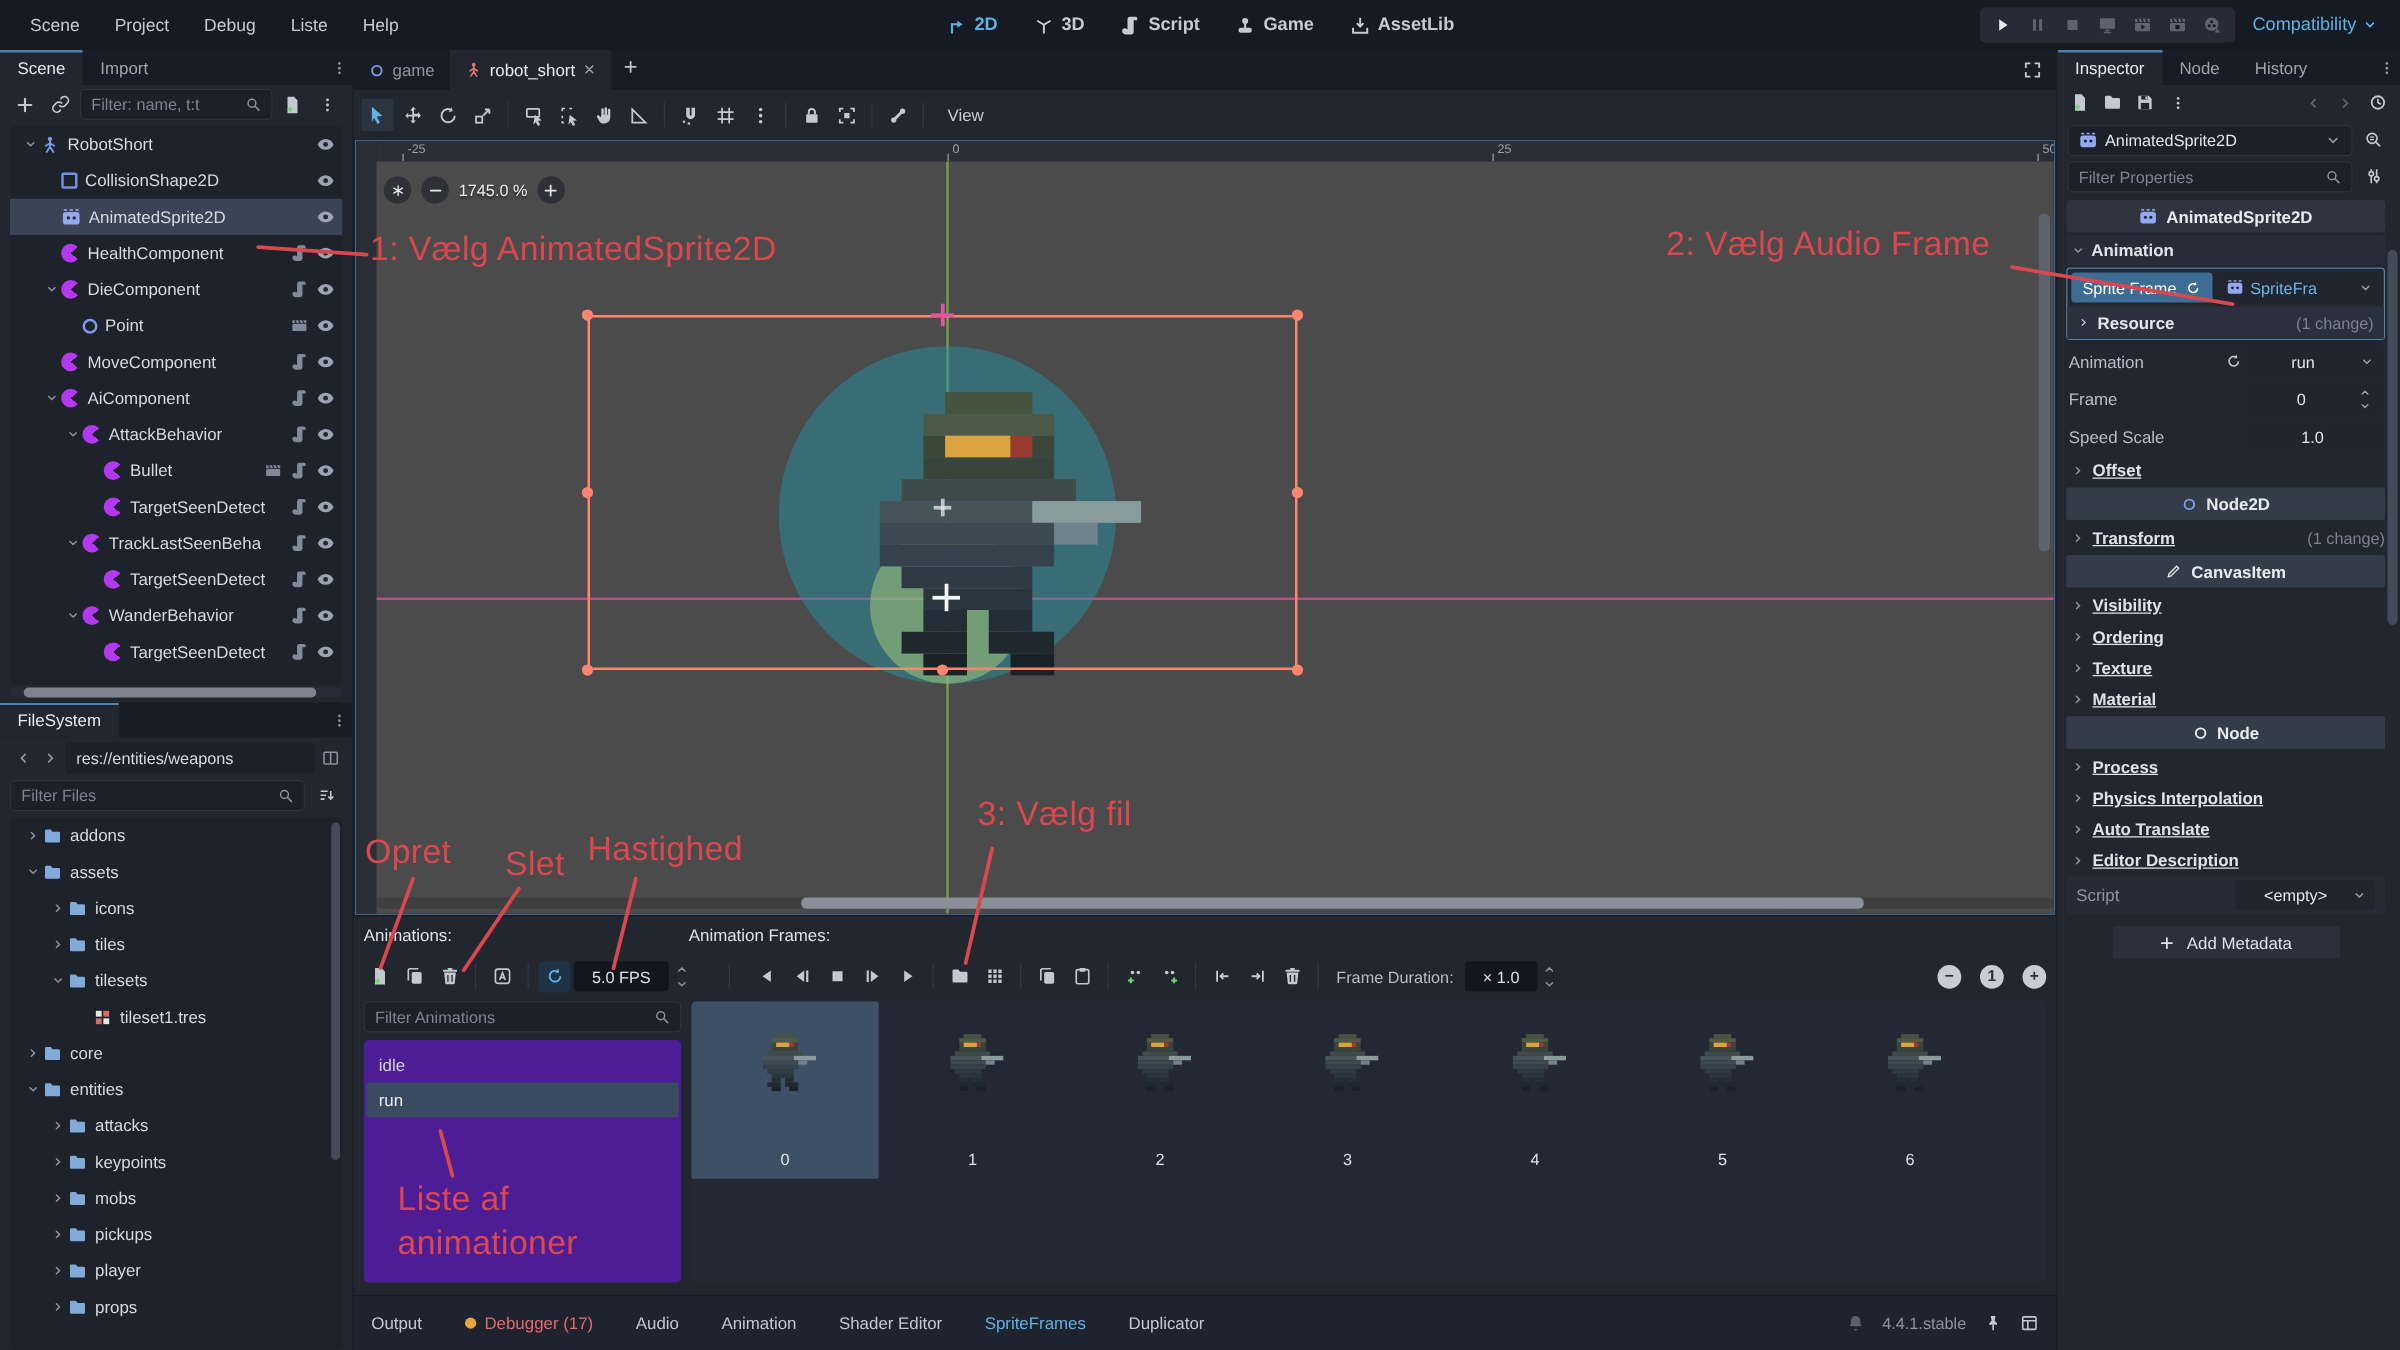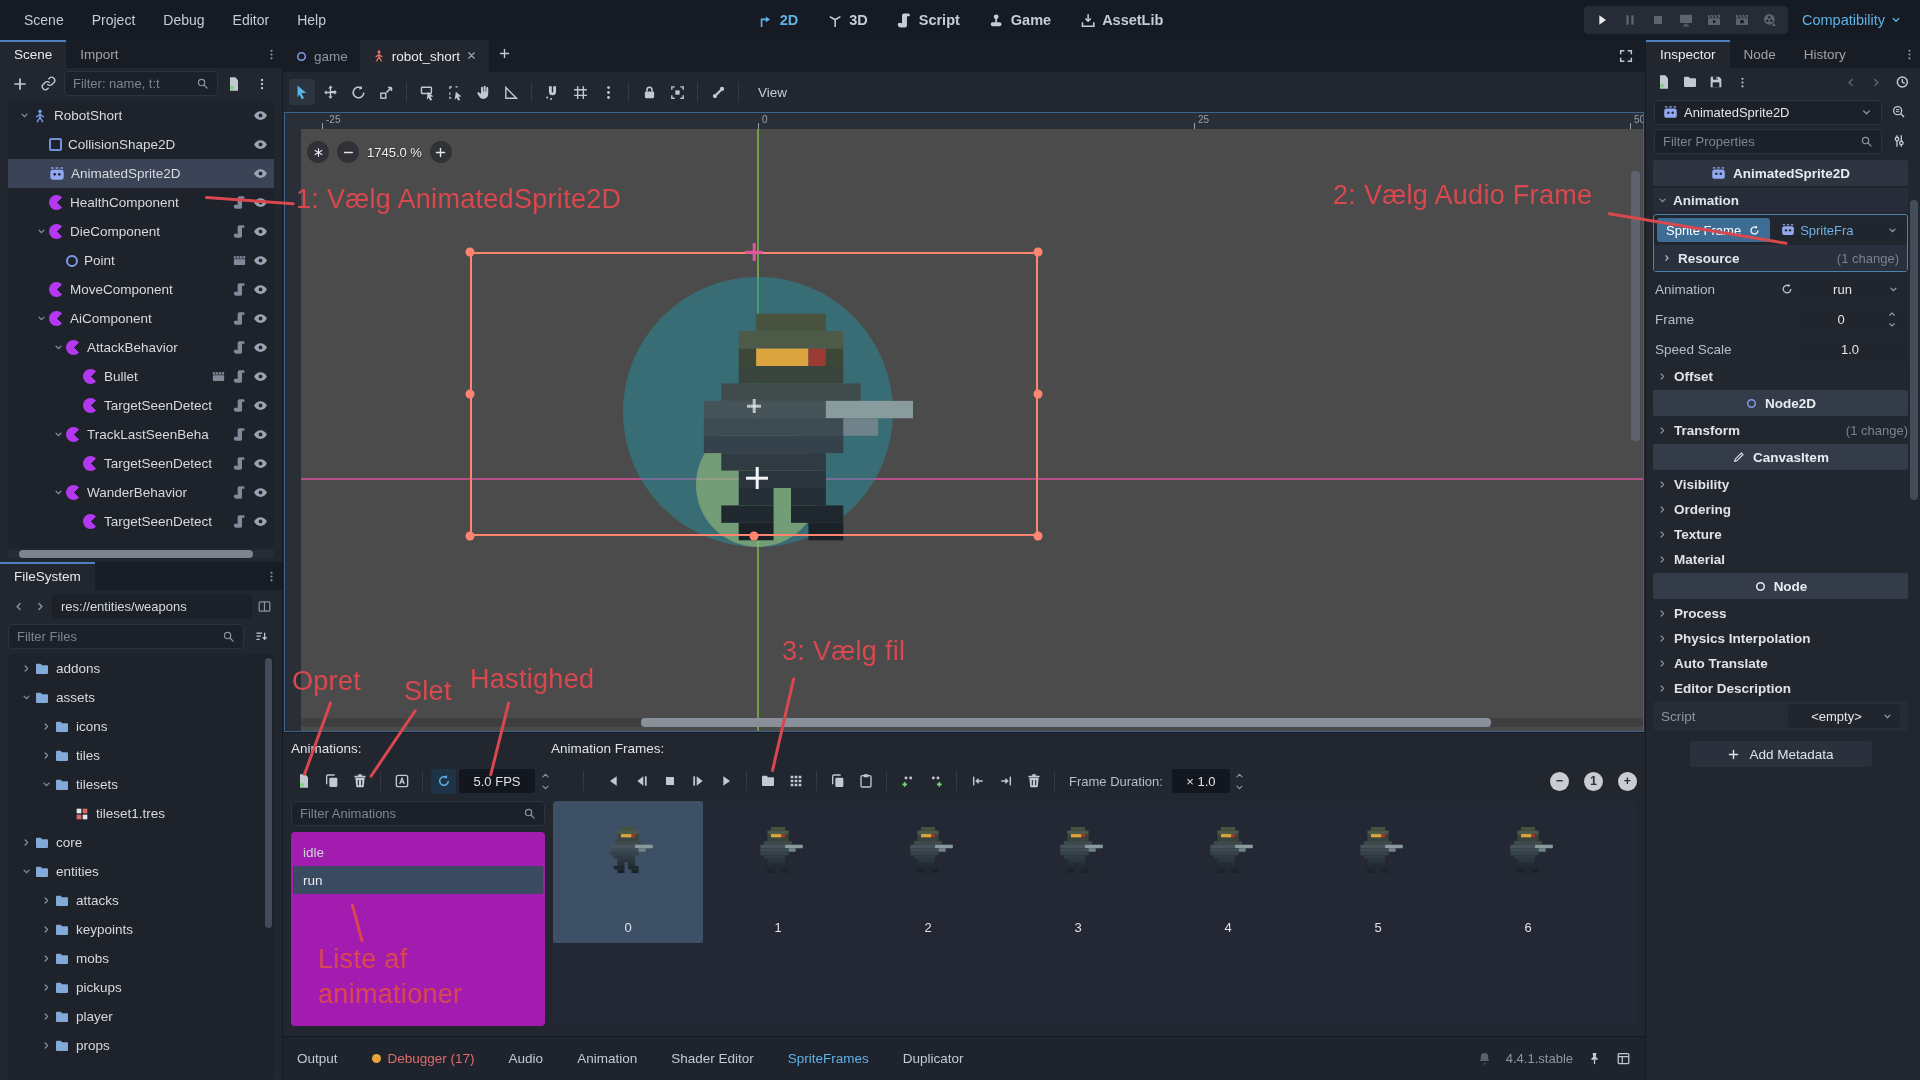--- a/index.html
+++ b/index.html
@@ -107,21 +107,21 @@
   .bp-toolbar { position:absolute; left:8px; right:8px; top:32px; height:32px; display:flex; align-items:center; gap:3px; }
   .bp-toolbar .btn { width:25px; height:25px; }
   .bp-toolbar .btn svg { width:16px; height:16px; }
   .btn.toggled { background:#1f3347; color:#5fb2e6; }
   .num-field { height:24px; background:#12161e; border-radius:3px; display:flex; align-items:center; justify-content:center; color:#dfe3e8; font-size:13px; padding:0 8px; flex:none; }
   .spin { display:flex; flex-direction:column; gap:1px; color:#8b93a0; width:14px; flex:none; align-items:center; }
   .spin svg { width:11px; height:11px; }
   .zoom-dot { width:19px; height:19px; border-radius:50%; background:#c9cdd3; color:#2a2f38; display:flex; align-items:center; justify-content:center; font-size:12.5px; font-weight:bold; flex:none; }
   .bp-content { position:absolute; left:8px; right:8px; top:68px; bottom:10px; display:flex; }
   .anim-col { width:254px; flex:none; display:flex; flex-direction:column; margin-right:8px; }
-  .anim-list { background:#a21caf; border-radius:4px; flex:1; margin-top:6px; padding-top:6px; }
+  .anim-list { background:#4c1d95; border-radius:4px; flex:1; margin-top:6px; padding-top:6px; }
   .anim-item { height:28px; display:flex; align-items:center; padding:0 10px; margin:0 2px; font-size:13.5px; color:#cfd4db; }
   .anim-item.selected { background:#3a4a61; color:#e9ecf0; border-radius:2px; }
   .frames-area { flex:1; background:#232834; border-radius:4px; display:flex; align-items:flex-start; overflow:hidden; }
   .frame-tile { width:150px; height:142px; flex:none; display:flex; flex-direction:column; align-items:center; }
   .frame-tile.selected { background:#3d5066; border-radius:2px; }
   .frame-tile svg { width:50px; height:46px; margin-top:26px; }
   .frame-num { margin-top:auto; margin-bottom:8px; font-size:13px; color:#e0e3e8; }
 
   
   .statusbar { height:44px; flex:none; background:#1e232d; border-top:1px solid #161a22; display:flex; align-items:center; padding:0 14px; gap:30px; }
@@ -154,21 +154,21 @@
   .i-prop { height:30px; display:flex; align-items:center; padding:0 2px; }
   .i-prop .plabel { color:#b7bec8; font-size:13.5px; }
   .i-prop .plabel.dim { color:#8d95a2; }
   .i-prop .reload { margin-left:auto; color:#c3c9d1; }
   .i-prop .reload svg { width:14px; height:14px; }
   .pfield { width:112px; flex:none; height:24px; background:#20252e; border-radius:3px; display:flex; align-items:center; padding:0 7px; gap:4px; }
   .pfield .pval { flex:1; text-align:center; color:#e3e6ea; font-size:13px; white-space:nowrap; overflow:hidden; }
   .pfield svg { width:11px; height:11px; color:#9aa2ad; flex:none; }
   .i-prop.scripty { background:#262b36; border-radius:3px; padding:0 8px; }
   .i-fold { height:25px; display:flex; align-items:center; gap:6px; padding-left:4px; }
-  .i-fold b { color:#dfe3e8; font-size:13.5px; }
+  .i-fold b { color:#dfe3e8; font-size:13.5px;text-decoration:underline; }
   .i-section { height:26px; background:#343b49; border-radius:2px; display:flex; align-items:center; justify-content:center; gap:7px; font-weight:bold; color:#e8ebef; margin:1px 0 2px 0; }
   .i-section svg { width:14px; height:14px; }
   .i-btn { width:182px; height:26px; margin:10px auto; background:#2a303c; border-radius:3px; display:flex; align-items:center; justify-content:center; gap:9px; color:#dfe3e8; }
   .i-btn svg { width:13px; height:13px; }
   .insp-scrollbar { position:absolute; right:2px; top:46px; width:8px; height:300px; background:#454c59; border-radius:4px; }
 
   
   .anno { position:absolute; inset:0; pointer-events:none; z-index:60; }
   .anno-text { position:absolute; color:#d9484e; font-size:27px; font-weight:500; letter-spacing:.3px; line-height:1.3; }
   .anno-line { position:absolute; height:3px; border-radius:2px; background:#d9484e; transform-origin:left center; }
@@ -481,21 +481,21 @@
 </defs>
   </svg>
 
 <div class="app">
 
   <div class="topbar">
     <div id="menu-row" style="display:flex">
         <span class="menu-item">Scene</span>
         <span class="menu-item">Project</span>
         <span class="menu-item">Debug</span>
-        <span class="menu-item">Editor</span>
+        <span class="menu-item">Liste</span>
         <span class="menu-item">Help</span>
       </div>
     <div class="ctx-tabs" id="ctx-tabs">
         <div class="ctx-tab active">
           <svg class="ic">
             <use href="#sym-route"></use>
           </svg>
           <span>2D</span>
         </div>
         <div class="ctx-tab">

